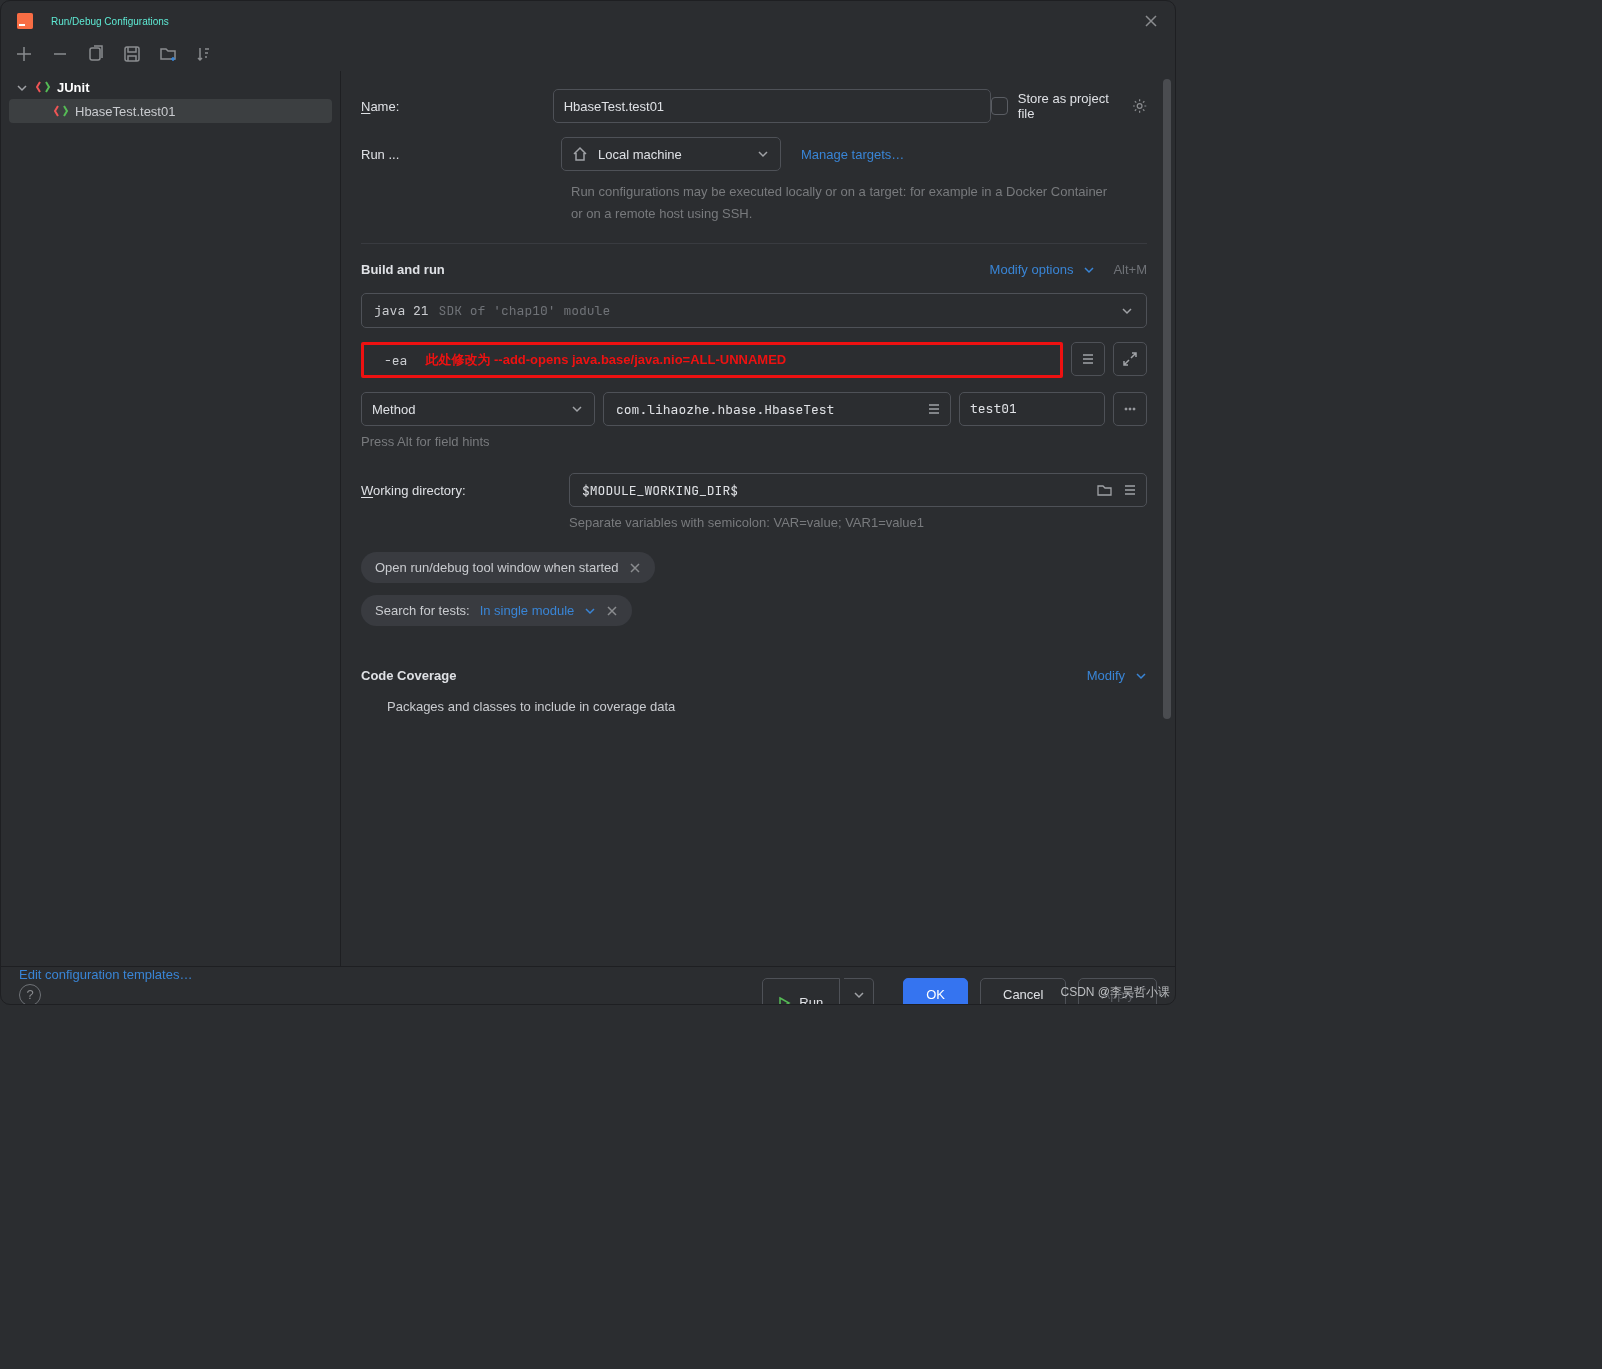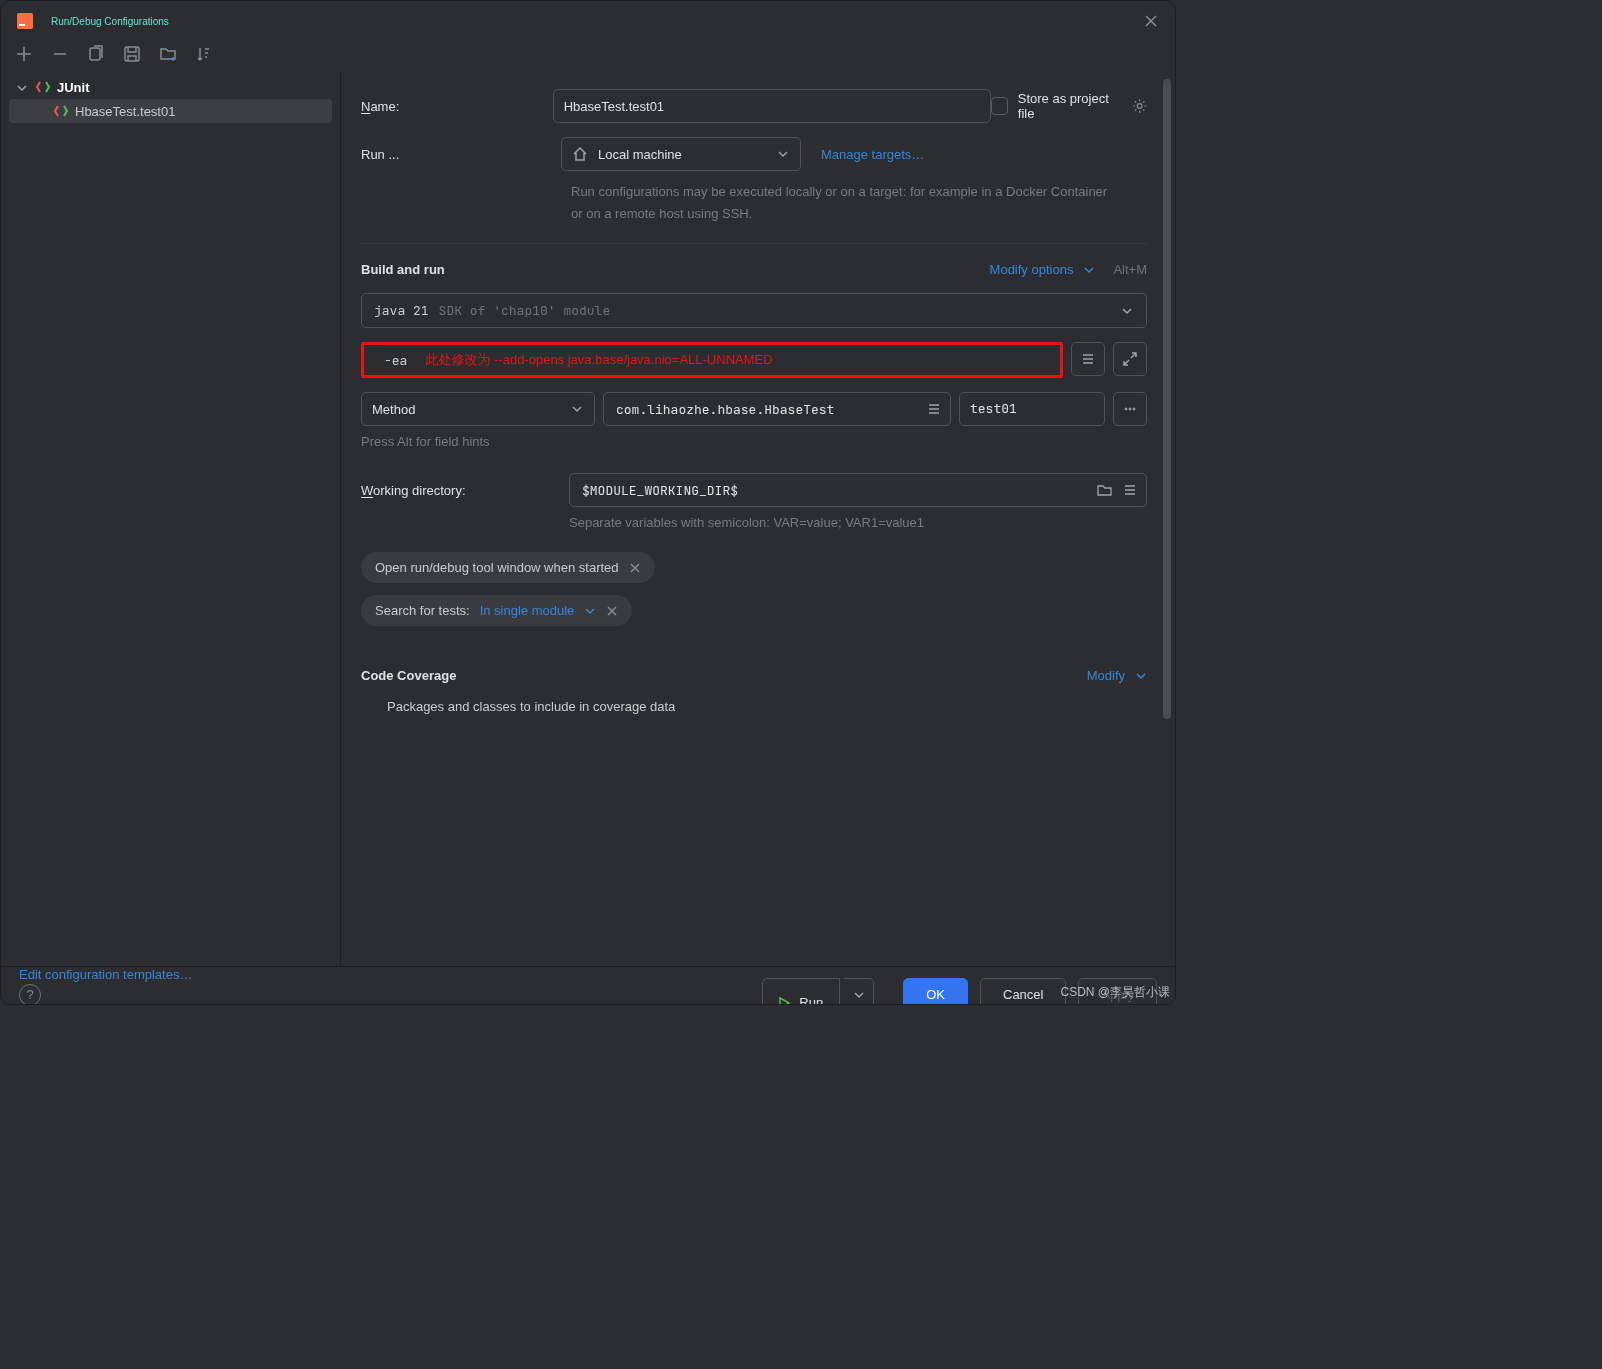--- a/index.html
+++ b/index.html
@@ -64,21 +64,21 @@
     font-family: "JetBrains Mono","Consolas",monospace; cursor: pointer;
   }
   .sdk-select .mono { color: #c9cbcf; }
   .sdk-select .hint { color: #6f7277; margin-left: 10px; }
   .vm-row { display: flex; gap: 8px; align-items: stretch; margin-bottom: 14px; }
   .vm-input {
     flex: 1; background: #2b2d30; border: 3px solid #e11; border-radius: 2px;
     padding: 6px 20px; display: flex; align-items: center;
     font-family: "JetBrains Mono","Consolas",monospace; color: #c9cbcf;
   }
-  .vm-annot { color: #e11; margin-left: 18px; font-family: -apple-system,"Segoe UI",sans-serif; font-weight: 400; }
+  .vm-annot { color: #e11; margin-left: 18px; font-family: -apple-system,"Segoe UI",sans-serif; font-weight: 700; }
   .icon-btn {
     width: 34px; height: 34px; border: 1px solid #4e5157; border-radius: 5px;
     display: flex; align-items: center; justify-content: center; cursor: pointer;
   }
   .icon-btn svg { width: 16px; height: 16px; stroke: #a0a2a6; fill: none; }
   .meth-row { display: flex; gap: 8px; margin-bottom: 8px; }
   .meth-select { width: 234px; }
   .class-input { flex: 1; display: flex; align-items: center; background: #2b2d30; border: 1px solid #4e5157; border-radius: 5px; padding: 0 8px 0 12px; font-family: "JetBrains Mono","Consolas",monospace; }
   .class-input span { flex: 1; }
   .test-input { width: 146px; background: #2b2d30; border: 1px solid #4e5157; border-radius: 5px; padding: 7px 10px; font-family: "JetBrains Mono","Consolas",monospace; }
@@ -189,21 +189,21 @@
             <span>Store as project file</span>
             <svg class="gear" viewBox="0 0 16 16">
                 <circle cx="8" cy="8" r="2.5" fill="none" stroke-width="1.3"></circle>
                 <path d="M8 1v2M8 13v2M1 8h2M13 8h2M3 3l1.5 1.5M11.5 11.5L13 13M13 3l-1.5 1.5M4.5 11.5L3 13" stroke-width="1.3"></path>
               </svg>
           </div>
         </div>
 
         <div class="row">
           <div class="lbl">Run ...</div>
-          <div class="select" style="width:240px">
+          <div class="select" style="width:220px">
             <svg width="16" height="16">
                 <path d="M2 8l6-6 6 6M4 7v7h8V7" stroke="#a0a2a6" fill="none" stroke-width="1.5"></path>
               </svg>
             <span>Local machine</span>
             <svg class="chev">
                 <path d="M3 5l4 4 4-4" fill="none" stroke-width="1.5"></path>
               </svg>
           </div>
           <span class="link" style="margin-left:20px">Manage targets…</span>
         </div>

